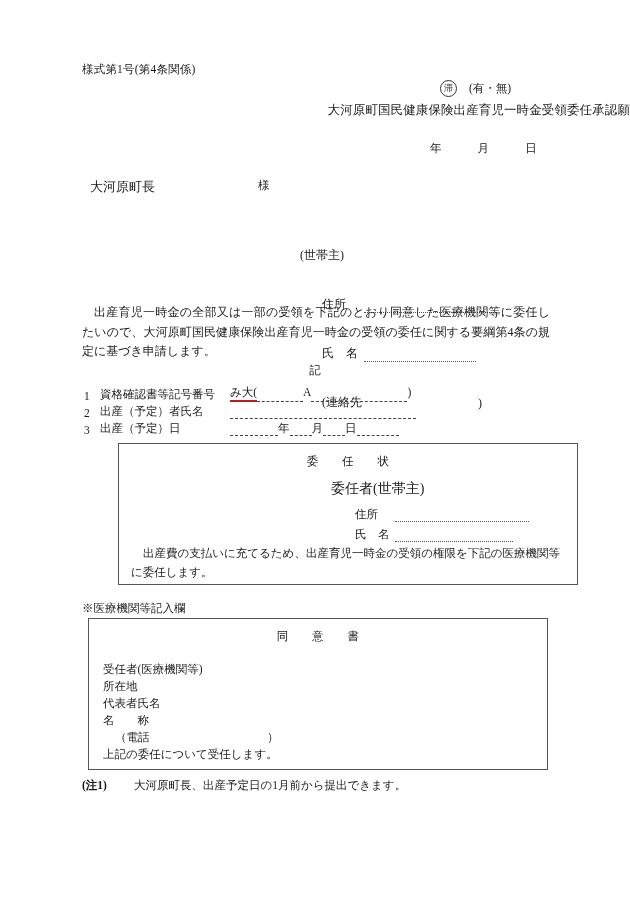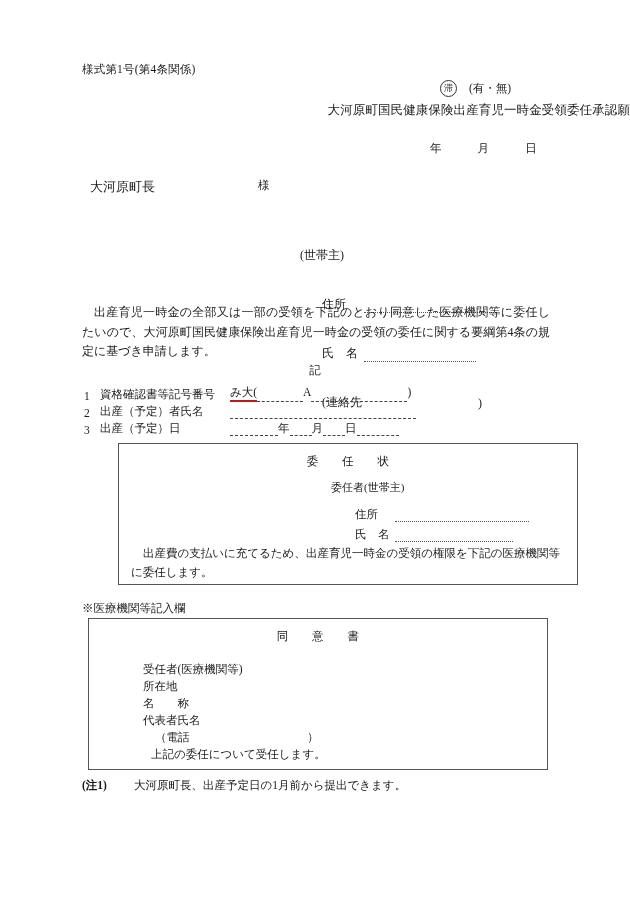--- a/index.html
+++ b/index.html
@@ -145,21 +145,21 @@
     text-align: center;
     font-size: 11.5px;
     margin-top: 10px;
     letter-spacing: 0.3px;
   }
 
   
   #inin-party {
     position: absolute;
     left: 212px; top: 36px;
-    font-size: 11px;
+    font-size: 14px;
   }
   #inin-fields {
     position: absolute;
     left: 212px; top: 58px;
     font-size: 11.5px;
   }
   #inin-fields .row {
     display: flex; align-items: flex-end; height: 20px;
   }
   #inin-fields .lbl { display: inline-block; width: 40px; margin-left: 24px; }
@@ -172,27 +172,26 @@
     text-indent: 12px;
   }
 
   
   #doui-fields {
     position: absolute;
     left: 14px; top: 42px;
     font-size: 11.5px;
     line-height: 17px;
   }
-  #doui-fields .ln { height: 17px; margin-left: 40px; }
+  #doui-fields .ln { height: 17px; }
   #doui-fields .tel { margin-left: 12px; }
   #doui-accept {
     position: absolute;
     left: 14px; top: 128px;
     font-size: 11.5px;
-    margin-left: 48px;
   }
 
   
   #clinic-caption {
     left: 82px; top: 601px;
     font-size: 11.5px;
   }
 
   
   #notes {
@@ -295,22 +294,22 @@
   </div>
 
   <div class="abs" id="clinic-caption">※医療機関等記入欄</div>
 
   <div class="box" id="doui-box">
     <div class="box-title">同　　意　　書</div>
 
     <div id="doui-fields">
       <div class="ln">受任者(医療機関等)</div>
       <div class="ln">所在地</div>
+      <div class="ln">代表者氏名</div>
       <div class="ln">名　　称</div>
-      <div class="ln">代表者氏名</div>
       <div class="ln">
         <span class="tel">（電話</span>
         <span style="display:inline-block;width:112px;"></span>
         <span>）</span>
       </div>
     </div>
 
     <div id="doui-accept">上記の委任について受任します。</div>
   </div>
 

